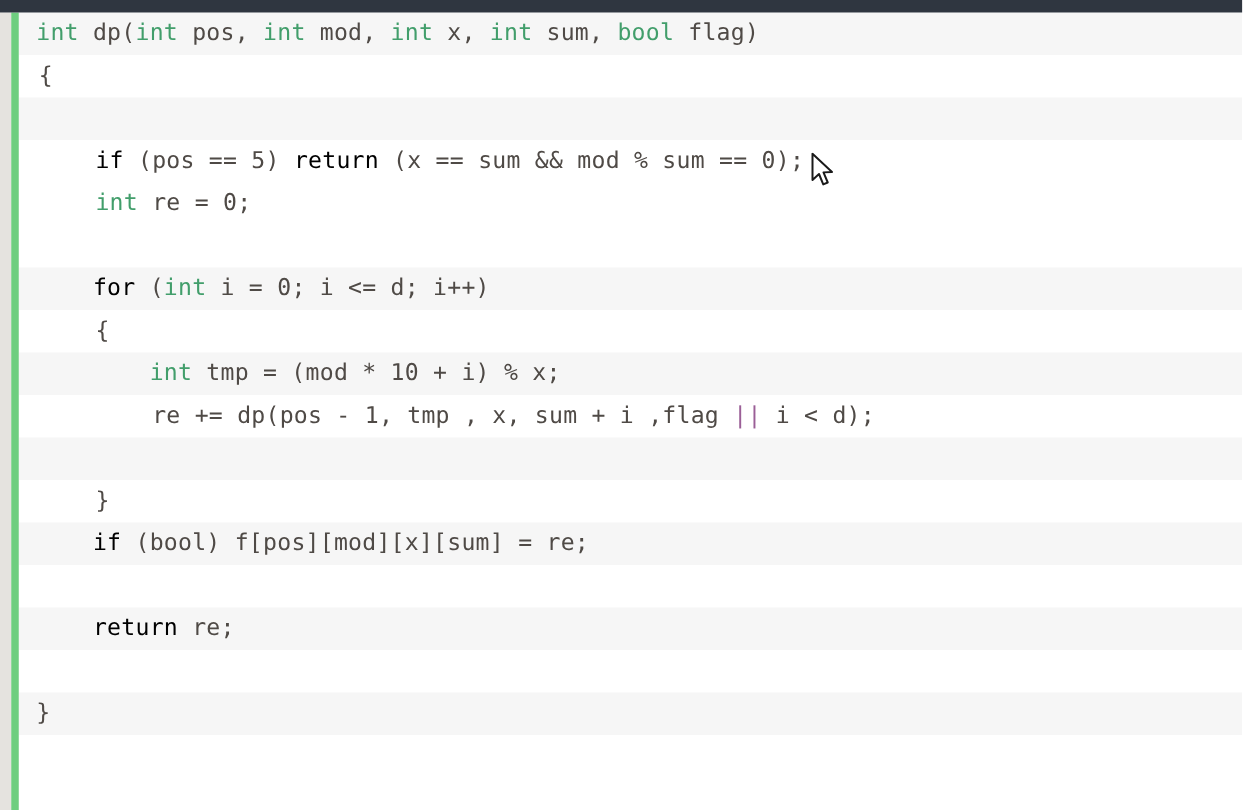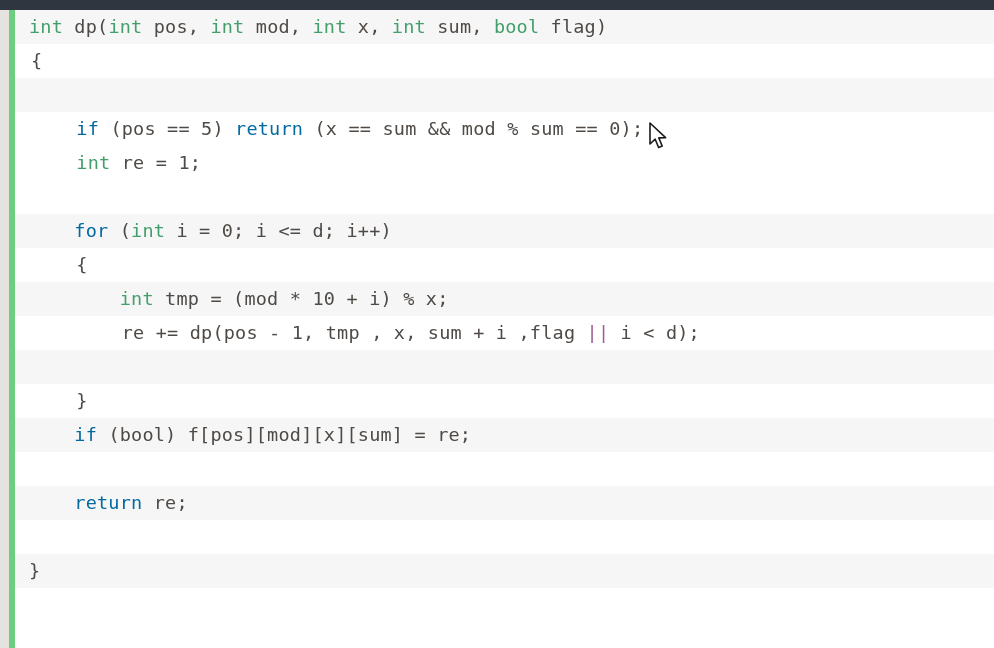--- a/index.html
+++ b/index.html
@@ -71,21 +71,21 @@
     font-size: 18.5px;
     letter-spacing: 0.2px;
     color: #4f4a46;
     padding-left: 16px;
   }
   .code-line.alt { background: #f6f6f6; padding-left: 14px; }
   .code-line.plain { background: #ffffff; }
 
   
   .tok-type     { color: #429e6b; }   
-  .tok-kw       { color: #0369a1; }   
+  .tok-kw       { color: #000000; }   
   .tok-ident    { color: #4f4a46; }
   .tok-punct    { color: #4f4a46; }
   .tok-op-or    { color: #9b5f97; }   
   .tok-brace    { color: #4f4a46; }
 
   
   #mouse-cursor {
     position: absolute;
     left: 648px;
     top: 122px;
@@ -104,21 +104,21 @@
 
   <div id="gutter"></div>
 
   <div id="change-bar"></div>
 
   <div id="code-surface">
       <div class="code-line alt"><span class="tok-type">int</span><span class="tok-punct"> </span><span class="tok-ident">dp</span><span class="tok-punct">(</span><span class="tok-type">int</span><span class="tok-ident"> pos, </span><span class="tok-type">int</span><span class="tok-ident"> mod, </span><span class="tok-type">int</span><span class="tok-ident"> x, </span><span class="tok-type">int</span><span class="tok-ident"> sum, </span><span class="tok-type">bool</span><span class="tok-ident"> flag)</span></div>
       <div class="code-line plain"><span class="tok-brace">{</span></div>
       <div class="code-line alt"> </div>
       <div class="code-line plain"><span class="tok-punct">    </span><span class="tok-kw">if</span><span class="tok-ident"> (pos == 5) </span><span class="tok-kw">return</span><span class="tok-ident"> (x == sum &amp;&amp; mod % sum == 0);</span></div>
-      <div class="code-line plain"><span class="tok-punct">    </span><span class="tok-type">int</span><span class="tok-ident"> re = 1;</span></div>
+      <div class="code-line plain"><span class="tok-punct">    </span><span class="tok-type">int</span><span class="tok-ident"> re = 0;</span></div>
       <div class="code-line plain"> </div>
       <div class="code-line alt"><span class="tok-punct">    </span><span class="tok-kw">for</span><span class="tok-ident"> (</span><span class="tok-type">int</span><span class="tok-ident"> i = 0; i &lt;= d; i++)</span></div>
       <div class="code-line plain"><span class="tok-brace">    {</span></div>
       <div class="code-line alt"><span class="tok-punct">        </span><span class="tok-type">int</span><span class="tok-ident"> tmp = (mod * 10 + i) % x;</span></div>
       <div class="code-line plain"><span class="tok-ident">        re += dp(pos - 1, tmp , x, sum + i ,flag </span><span class="tok-op-or">||</span><span class="tok-ident"> i &lt; d);</span></div>
       <div class="code-line alt"> </div>
       <div class="code-line plain"><span class="tok-brace">    }</span></div>
       <div class="code-line alt"><span class="tok-punct">    </span><span class="tok-kw">if</span><span class="tok-ident"> (bool) f[pos][mod][x][sum] = re;</span></div>
       <div class="code-line plain"> </div>
       <div class="code-line alt"><span class="tok-punct">    </span><span class="tok-kw">return</span><span class="tok-ident"> re;</span></div>

